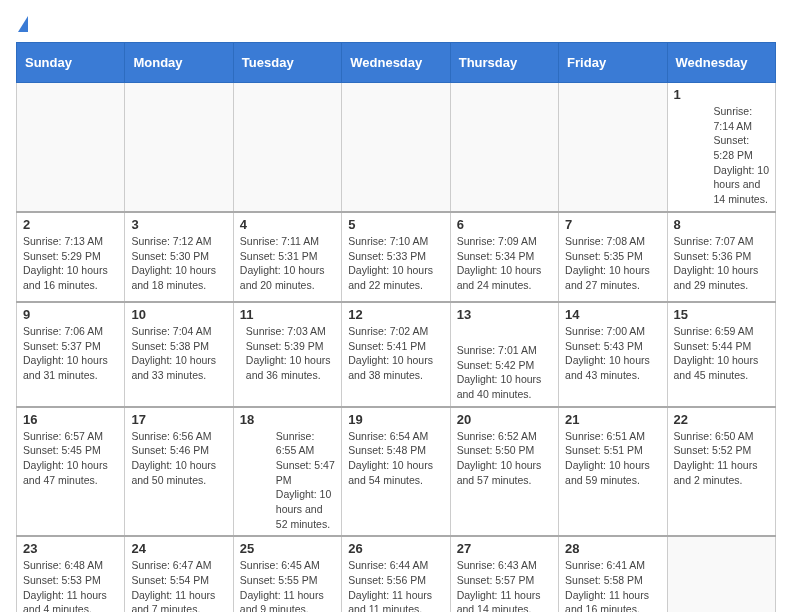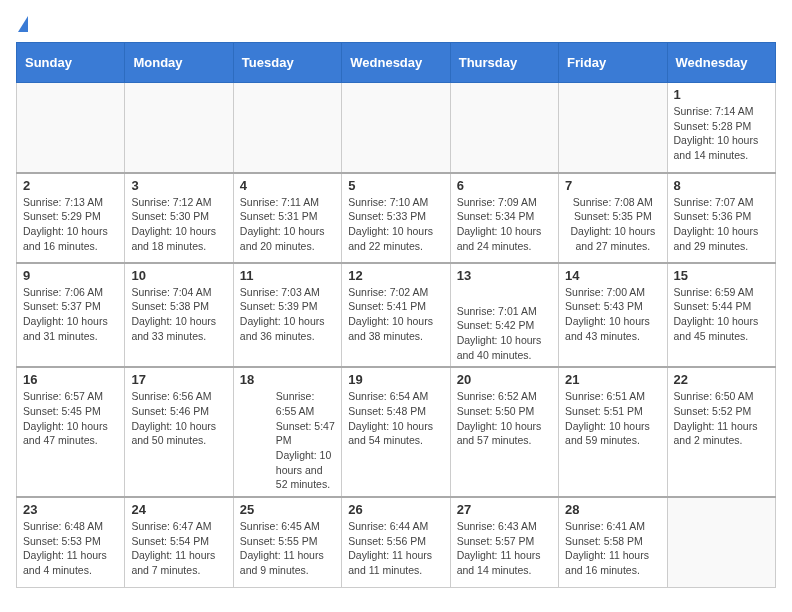--- a/index.html
+++ b/index.html
@@ -134,21 +134,21 @@
   <tbody id="calendar-body">
   <tr>
         <td class="empty-cell"></td>
         <td class="empty-cell"></td>
         <td class="empty-cell"></td>
         <td class="empty-cell"></td>
         <td class="empty-cell"></td>
         <td class="empty-cell"></td>
         <td>
           <span class="day-num">1</span>
-          <div class="day-info" style="white-space: pre-line;">Sunrise: 7:14 AM
+          <div class="day-info" style="white-space: pre-line; margin-left: 40px;">Sunrise: 7:14 AM
 Sunset: 5:28 PM
 Daylight: 10 hours and 14 minutes.</div>
         </td>
       </tr>
       <tr class="row-sep">
         <td>
           <span class="day-num">2</span>
           <div class="day-info" style="white-space: pre-line;">Sunrise: 7:13 AM
 Sunset: 5:29 PM
 Daylight: 10 hours and 16 minutes.</div>
@@ -172,21 +172,21 @@
 Daylight: 10 hours and 22 minutes.</div>
         </td>
         <td>
           <span class="day-num">6</span>
           <div class="day-info" style="white-space: pre-line;">Sunrise: 7:09 AM
 Sunset: 5:34 PM
 Daylight: 10 hours and 24 minutes.</div>
         </td>
         <td>
           <span class="day-num">7</span>
-          <div class="day-info" style="white-space: pre-line; text-align: center;">Sunrise: 7:08 AM
+          <div class="day-info" style="white-space: pre-line;">Sunrise: 7:08 AM
 Sunset: 5:35 PM
 Daylight: 10 hours and 27 minutes.</div>
         </td>
         <td>
           <span class="day-num">8</span>
           <div class="day-info" style="white-space: pre-line;">Sunrise: 7:07 AM
 Sunset: 5:36 PM
 Daylight: 10 hours and 29 minutes.</div>
         </td>
       </tr>
@@ -198,21 +198,21 @@
 Daylight: 10 hours and 31 minutes.</div>
         </td>
         <td>
           <span class="day-num">10</span>
           <div class="day-info" style="white-space: pre-line;">Sunrise: 7:04 AM
 Sunset: 5:38 PM
 Daylight: 10 hours and 33 minutes.</div>
         </td>
         <td>
           <span class="day-num">11</span>
-          <div class="day-info" style="white-space: pre-line;">Sunrise: 7:03 AM
+          <div class="day-info" style="white-space: pre-line; margin-left: 6px;">Sunrise: 7:03 AM
 Sunset: 5:39 PM
 Daylight: 10 hours and 36 minutes.</div>
         </td>
         <td>
           <span class="day-num">12</span>
           <div class="day-info" style="white-space: pre-line;">Sunrise: 7:02 AM
 Sunset: 5:41 PM
 Daylight: 10 hours and 38 minutes.</div>
         </td>
         <td>

